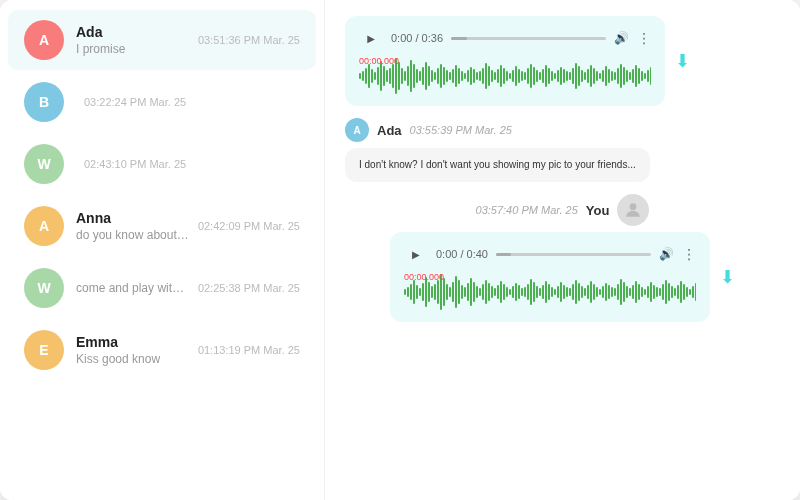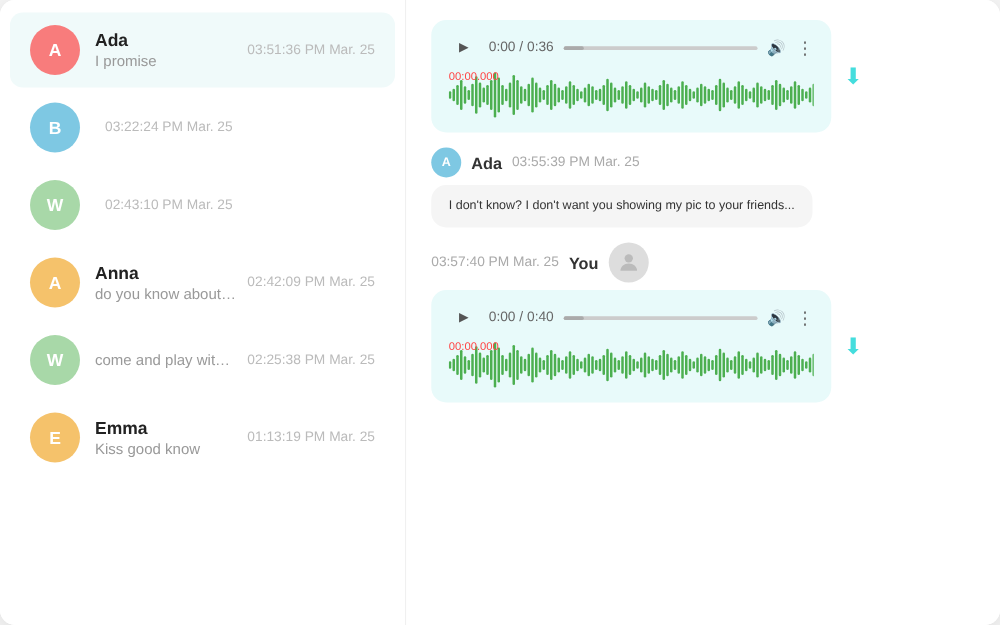--- a/index.html
+++ b/index.html
@@ -192,21 +192,21 @@
       color: #f44;
     }
     .message-row {
       display: flex;
       flex-direction: column;
     }
     .message-row.incoming {
       align-items: flex-start;
     }
     .message-row.outgoing {
-      align-items: flex-start;
+      align-items: center;
     }
     .message-meta {
       display: flex;
       align-items: center;
       gap: 8px;
       margin-bottom: 6px;
     }
     .message-avatar-small {
       width: 24px;
       height: 24px;
@@ -220,20 +220,21 @@
       color: #fff;
     }
     .message-sender {
       font-size: 13px;
       font-weight: 600;
       color: #333;
     }
     .message-timestamp {
       font-size: 11px;
       color: #aaa;
+      font-style: italic;
     }
     .message-bubble {
       background: #f5f5f5;
       border-radius: 12px;
       padding: 10px 14px;
       max-width: 380px;
       font-size: 10px;
       color: #333;
       line-height: 1.4;
     }

